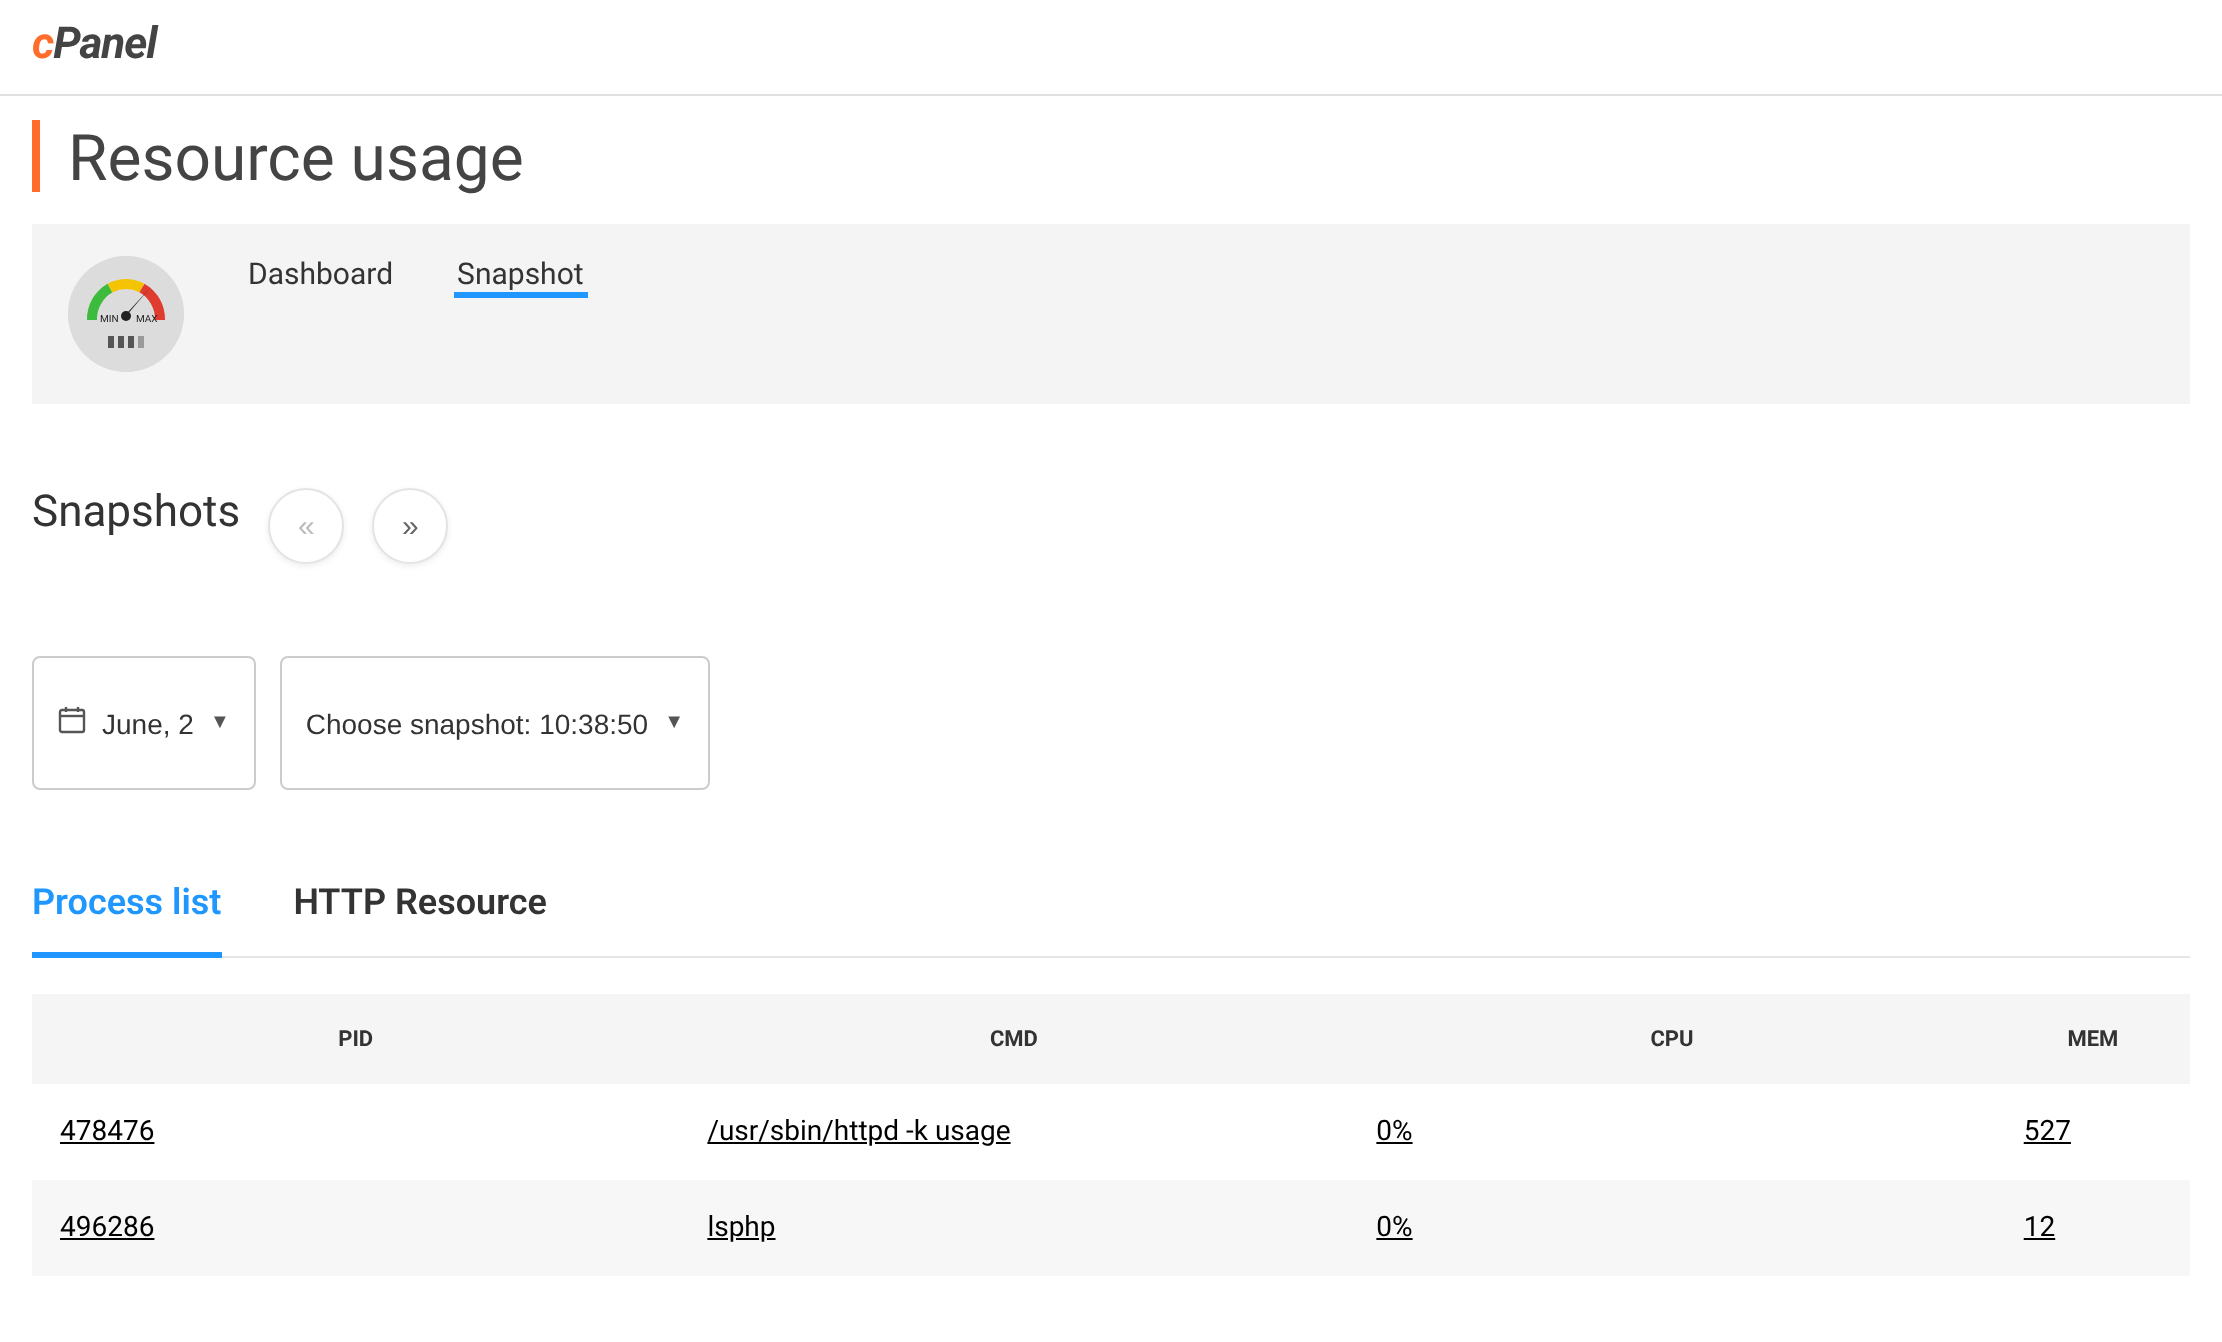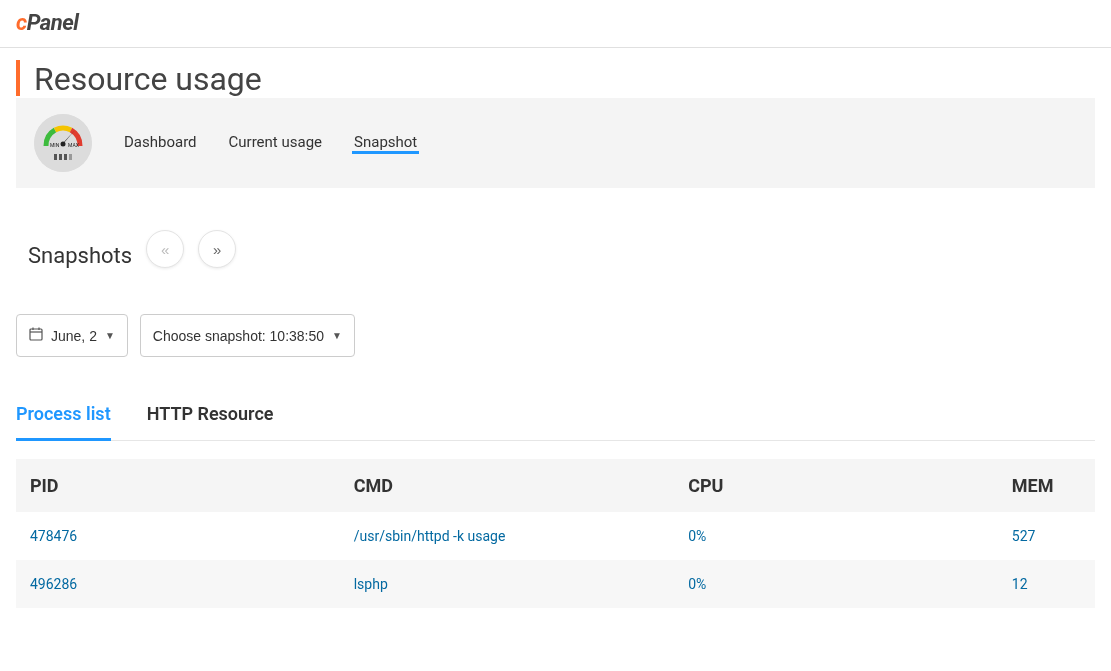--- a/index.html
+++ b/index.html
@@ -21,20 +21,21 @@
     letter-spacing: -0.5px;
   }
   .logo .c { color: #ff6c2c; font-style: italic; }
   .logo .p { color: #444; font-style: italic; }
   .page {
     padding: 12px 16px 16px 16px;
   }
   .title-row {
     display: flex;
     align-items: flex-start;
+    margin-bottom: 14px;
   }
   .title-bar {
     width: 4px;
     height: 36px;
     background: #ff6c2c;
     margin-right: 14px;
   }
   .page-title {
     font-size: 32px;
     font-weight: 400;
@@ -55,42 +56,41 @@
     border-radius: 50%;
     background: #dcdcdc;
     position: relative;
     flex: 0 0 auto;
     overflow: hidden;
   }
   .gauge-icon svg { width: 100%; height: 100%; display: block; }
   .nav-tabs {
     display: flex;
     gap: 28px;
-    align-items: center;
+    align-items: flex-start;
     height: 58px;
   }
   .nav-tab {
     color: #333;
     font-size: 15px;
     cursor: pointer;
     display: flex;
     align-items: center;
     border-bottom: 3px solid transparent;
     padding: 0 2px;
   }
   .nav-tab.active {
     border-bottom-color: #1f97ff;
   }
 
   .snapshots-row {
     display: flex;
-    align-items: flex-end;
+    align-items: flex-start;
     gap: 14px;
     margin-top: 42px;
-    margin-left: 12px;
   }
   .snapshots-title {
     font-size: 22px;
     font-weight: 400;
     color: #333;
     margin: 0;
   }
   .nav-btn {
     width: 38px; height: 38px;
     border-radius: 50%;
@@ -106,21 +106,21 @@
 
   .controls-row {
     display: flex;
     gap: 12px;
     margin-top: 46px;
   }
   .dropdown-btn {
     background: #fff;
     border: 1px solid #ccc;
     border-radius: 4px;
-    padding: 12px 12px;
+    padding: 24px 12px;
     font-size: 14px;
     display: flex;
     align-items: center;
     gap: 8px;
     cursor: pointer;
     color: #333;
   }
   .caret { font-size: 10px; color: #555; }
 
   .sub-tabs {
@@ -146,34 +146,35 @@
   .table-wrap {
     margin-top: 18px;
     border: 0;
   }
   .tbl {
     width: 100%;
     border-collapse: collapse;
   }
   .tbl thead th {
     background: #f5f5f5;
-    text-align: left;
+    text-align: center;
     font-weight: 700;
-    font-size: 18px;
+    font-size: 11px;
     padding: 16px 14px;
     color: #333;
   }
   .tbl tbody td {
     padding: 16px 14px;
     font-size: 14px;
-    color: #0369a1;
+    color: #000000;
     white-space: nowrap;
     overflow: hidden;
     text-overflow: ellipsis;
     max-width: 0;
+    text-decoration: underline;
   }
   .tbl tbody tr:nth-child(even) td {
     background: #f7f7f7;
   }
   .col-pid { width: 30%; }
   .col-cmd { width: 31%; }
   .col-cpu { width: 30%; }
   .col-mem { width: 9%; }
 </style>
 </head>
@@ -204,21 +205,20 @@
         <polygon points="29,30 41,16 30,28" fill="#222"></polygon>
         <circle cx="29" cy="30" r="2.5" fill="#222"></circle>
         <rect x="20" y="40" width="3" height="6" fill="#555"></rect>
         <rect x="25" y="40" width="3" height="6" fill="#555"></rect>
         <rect x="30" y="40" width="3" height="6" fill="#555"></rect>
         <rect x="35" y="40" width="3" height="6" fill="#999"></rect>
       </svg>
     </div>
     <div class="nav-tabs">
       <div class="nav-tab">Dashboard</div>
-      <div class="nav-tab">Current usage</div>
       <div class="nav-tab active">Snapshot</div>
     </div>
   </div>
 
   <div class="snapshots-row">
     <h2 class="snapshots-title">Snapshots</h2>
     <button class="nav-btn">
       <span>«</span>
     </button>
     <button class="nav-btn">

